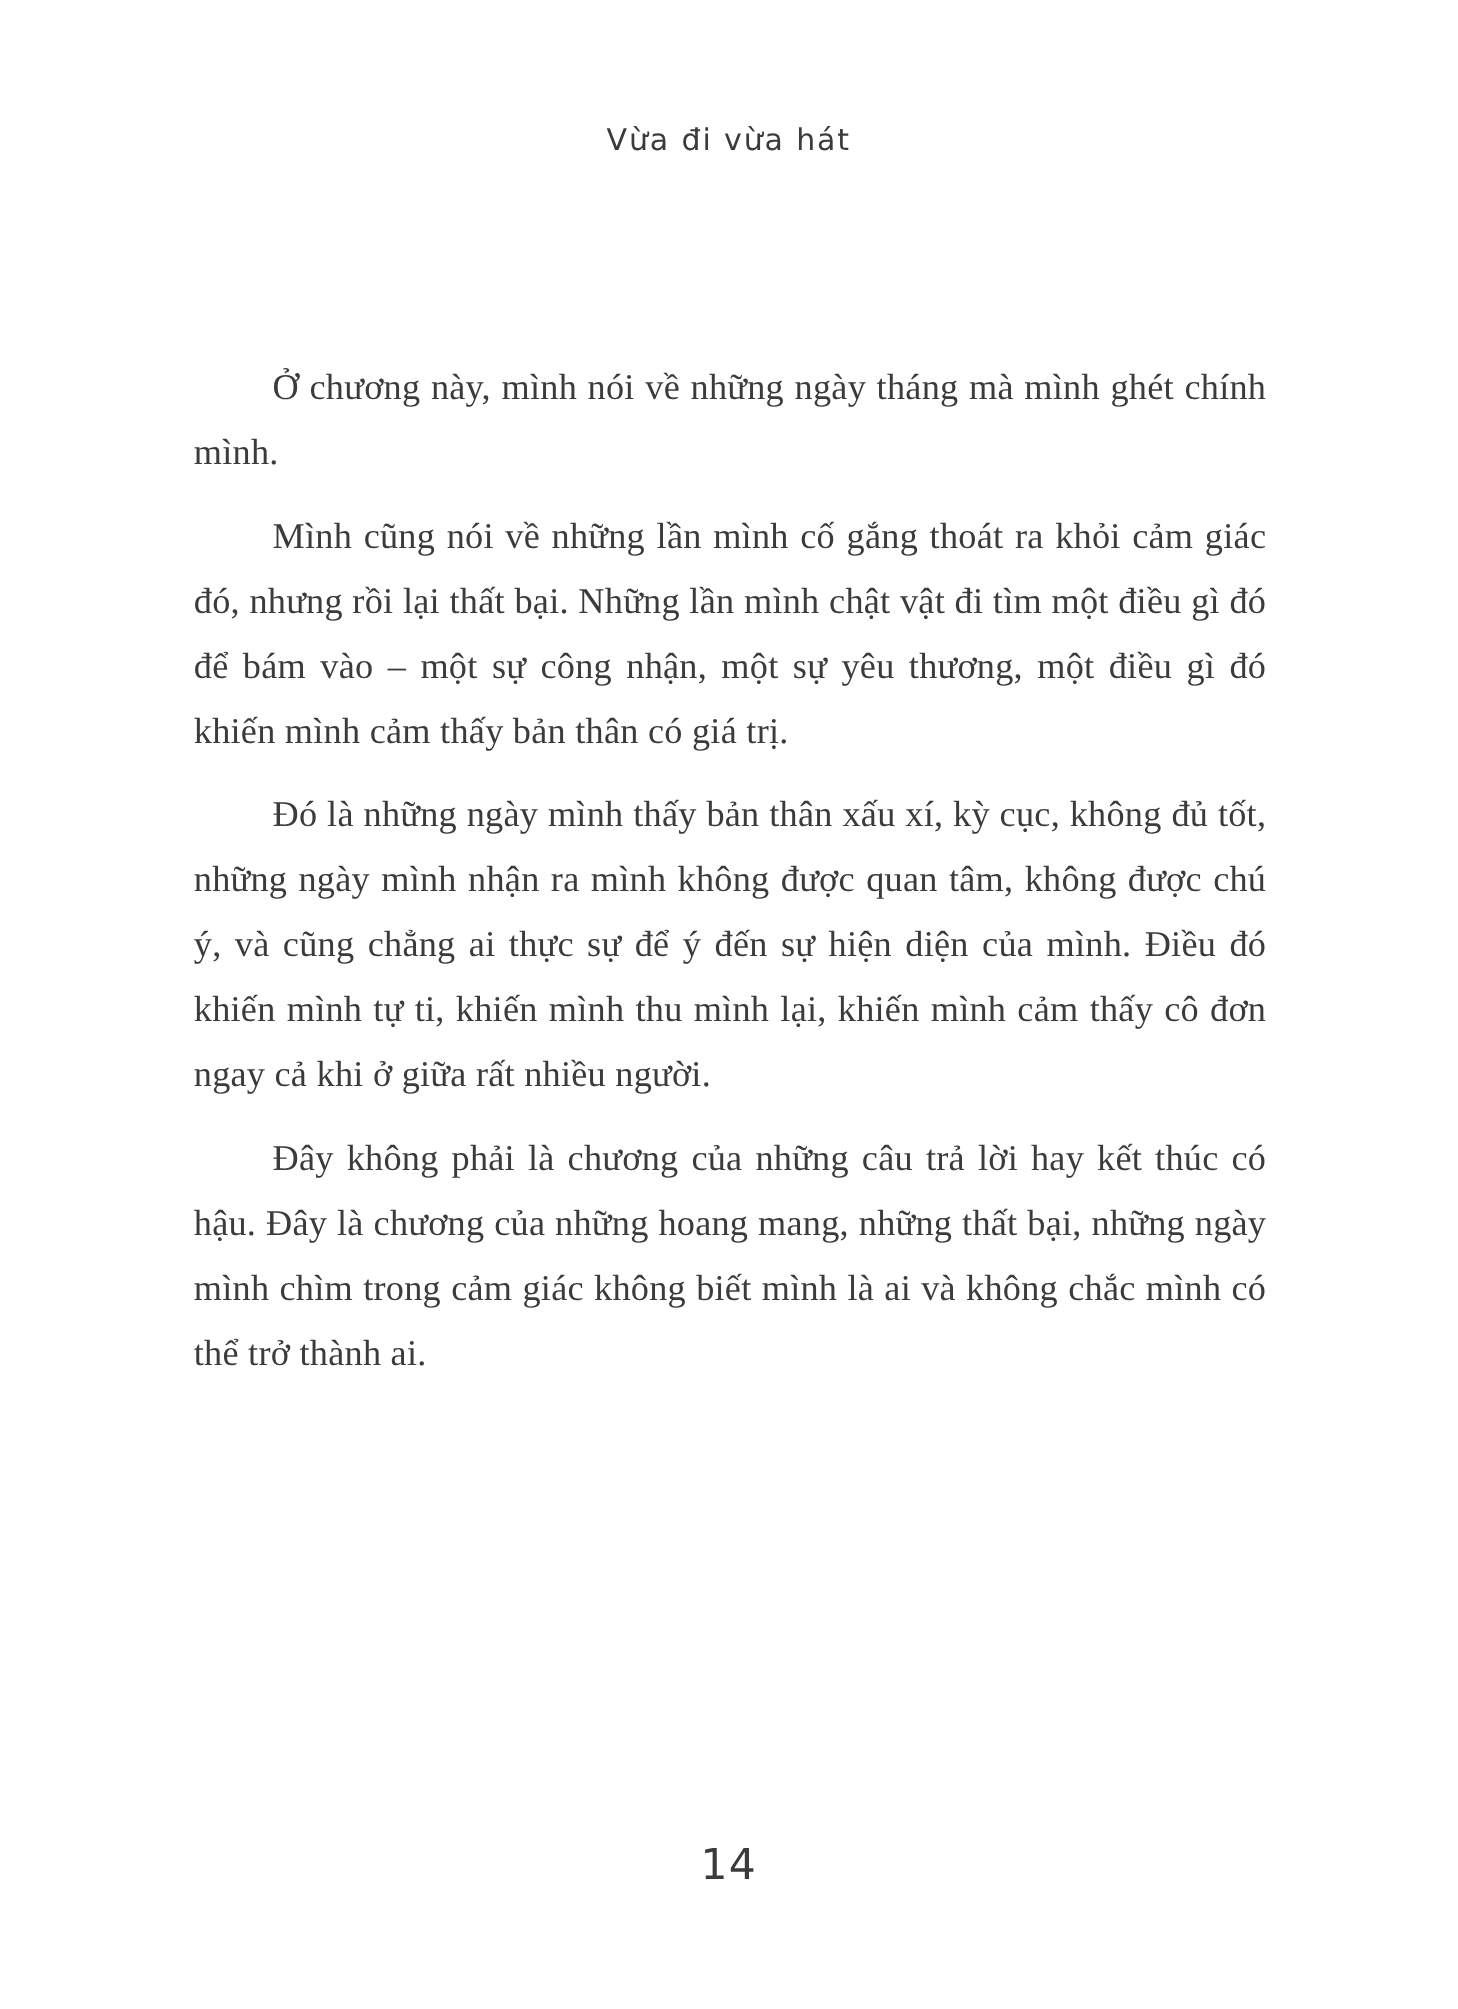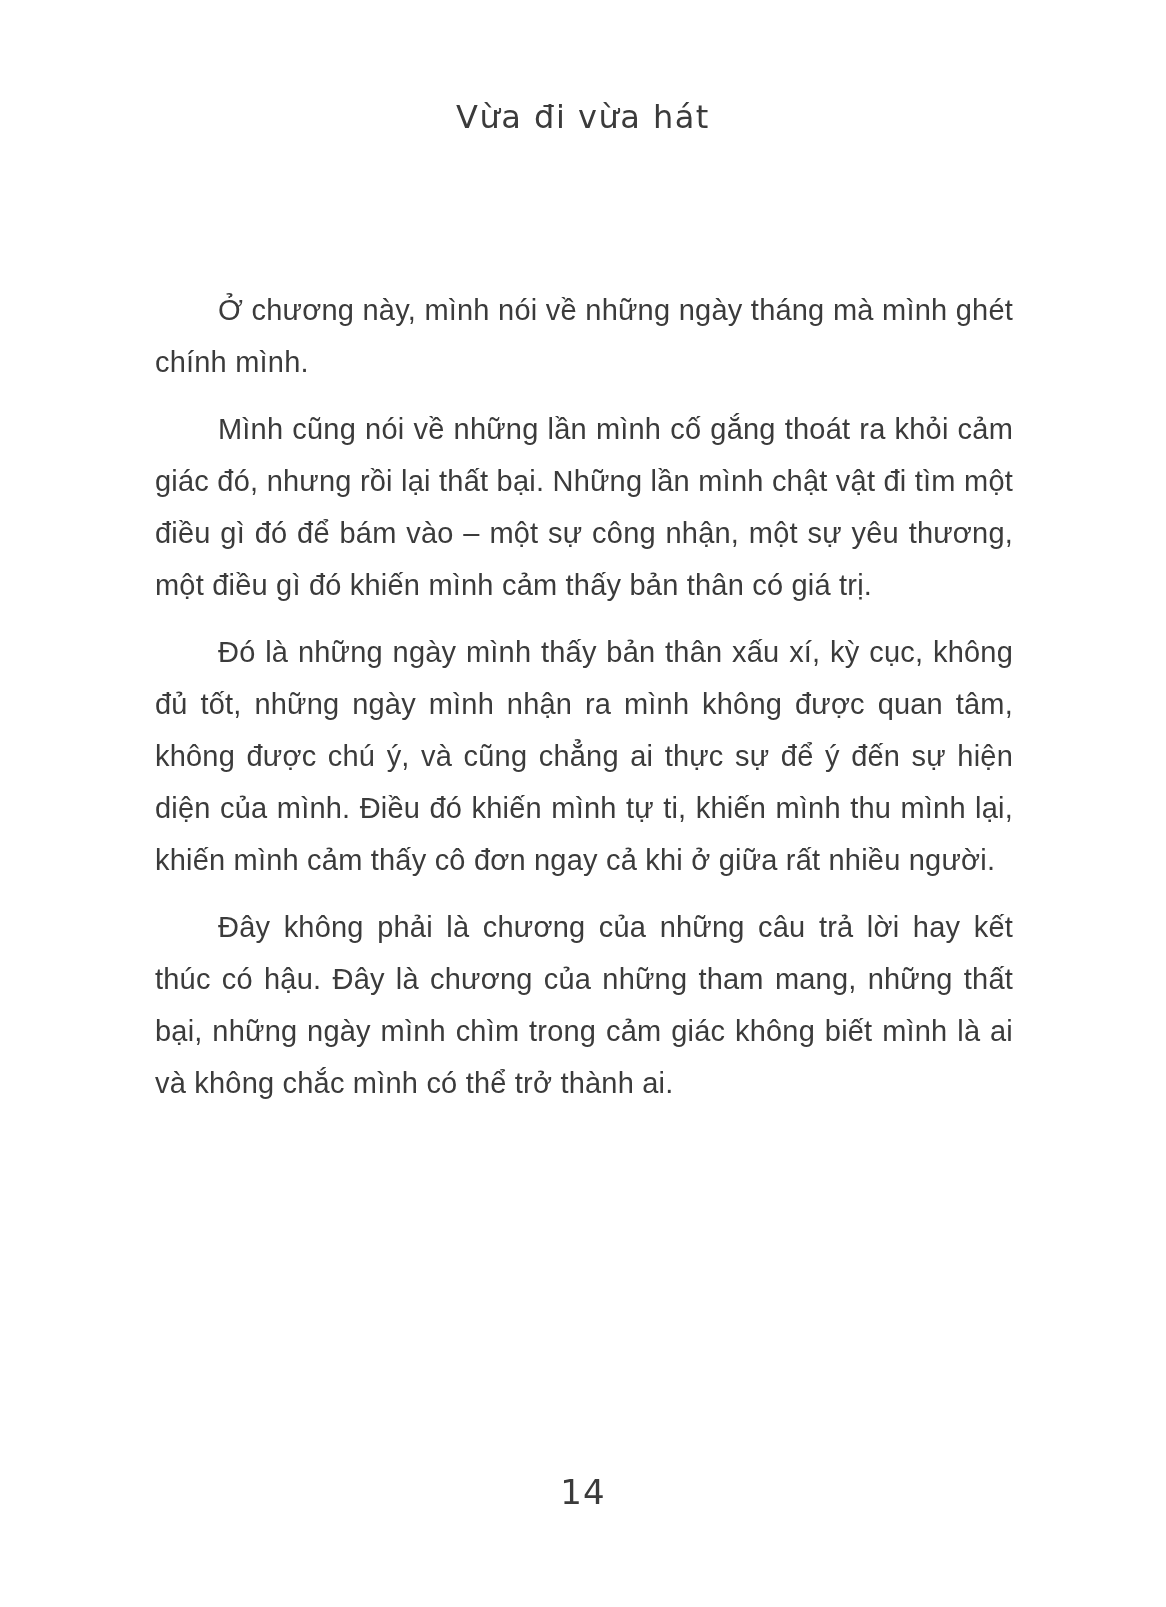--- a/index.html
+++ b/index.html
@@ -15,34 +15,34 @@
     overflow: hidden;
     font-family: "Liberation Sans", sans-serif;
   }
   .running-head {
     position: absolute;
     top: 98px;
     left: 0;
     width: 100%;
     text-align: center;
     font-family: "DejaVu Sans", sans-serif;
-    font-size: 32px;
+    font-size: 24px;
     letter-spacing: 1.5px;
     color: #3b3b3b;
   }
   .body-text {
     position: absolute;
     top: 284px;
     left: 155px;
     width: 858px;
     color: #3b3b3b;
   }
   .body-text p {
     margin: 0 0 15px 0;
-    font-family: Liberation Sans, sans-serif;
+    font-family: Liberation Serif, serif;
     font-size: 29px;
     line-height: 52px;
     text-align: justify;
     text-indent: 63px;
     letter-spacing: 0.2px;
     color: #3b3b3b;
   }
   .page-number {
     position: absolute;
     top: 1472px;
@@ -59,18 +59,18 @@
 <body>
 
 <div class="page">
 
   <div class="running-head">Vừa đi vừa hát</div>
 
   <div class="body-text">
     <p>Ở chương này, mình nói về những ngày tháng mà mình ghét chính mình.</p>
     <p>Mình cũng nói về những lần mình cố gắng thoát ra khỏi cảm giác đó, nhưng rồi lại thất bại. Những lần mình chật vật đi tìm một điều gì đó để bám vào – một sự công nhận, một sự yêu thương, một điều gì đó khiến mình cảm thấy bản thân có giá trị.</p>
     <p>Đó là những ngày mình thấy bản thân xấu xí, kỳ cục, không đủ tốt, những ngày mình nhận ra mình không được quan tâm, không được chú ý, và cũng chẳng ai thực sự để ý đến sự hiện diện của mình. Điều đó khiến mình tự ti, khiến mình thu mình lại, khiến mình cảm thấy cô đơn ngay cả khi ở giữa rất nhiều người.</p>
-    <p>Đây không phải là chương của những câu trả lời hay kết thúc có hậu. Đây là chương của những tham mang, những thất bại, những ngày mình chìm trong cảm giác không biết mình là ai và không chắc mình có thể trở thành ai.</p>
+    <p>Đây không phải là chương của những câu trả lời hay kết thúc có hậu. Đây là chương của những hoang mang, những thất bại, những ngày mình chìm trong cảm giác không biết mình là ai và không chắc mình có thể trở thành ai.</p>
   </div>
 
   <div class="page-number">14</div>
 
 </div>
 
 </body></html>

